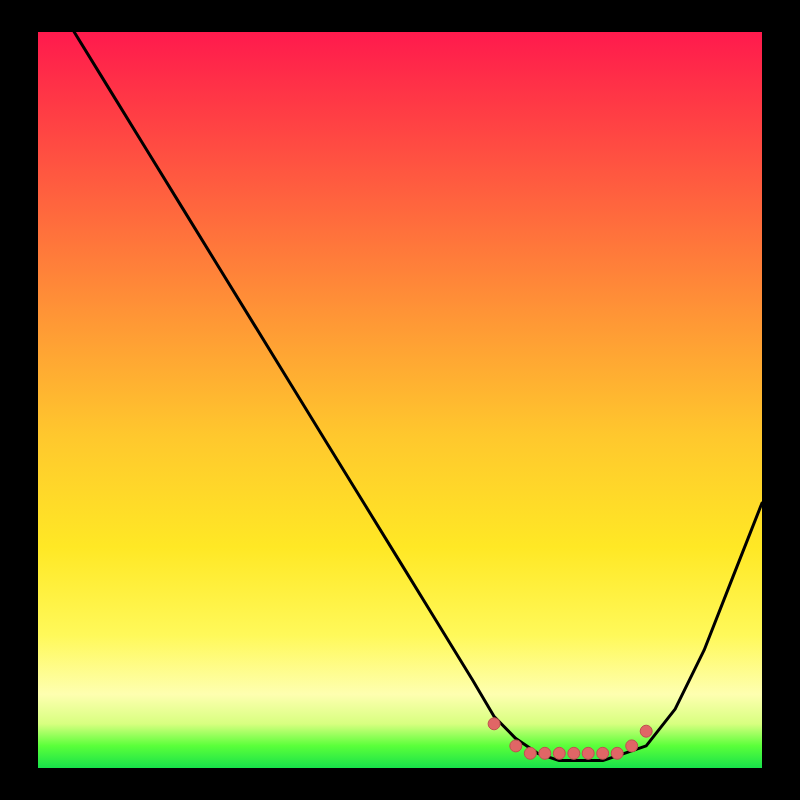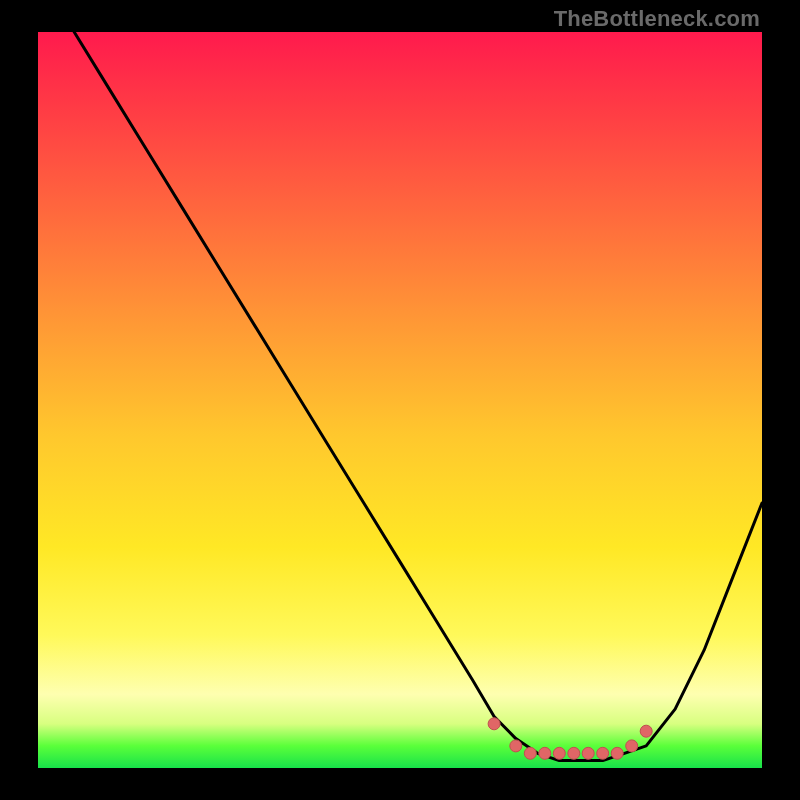--- a/index.html
+++ b/index.html
@@ -88,14 +88,13 @@
         <circle class="dot" cx="521.3" cy="721.3" r="6"></circle>
         <circle class="dot" cx="535.8" cy="721.3" r="6"></circle>
         <circle class="dot" cx="550.2" cy="721.3" r="6"></circle>
         <circle class="dot" cx="564.7" cy="721.3" r="6"></circle>
         <circle class="dot" cx="579.2" cy="721.3" r="6"></circle>
         <circle class="dot" cx="593.7" cy="713.9" r="6"></circle>
         <circle class="dot" cx="608.2" cy="699.2" r="6"></circle>
       </g>
   </svg>
 
-  <div class="watermark">TheBottleneck.com</div>
 </div>
 
 </body></html>

